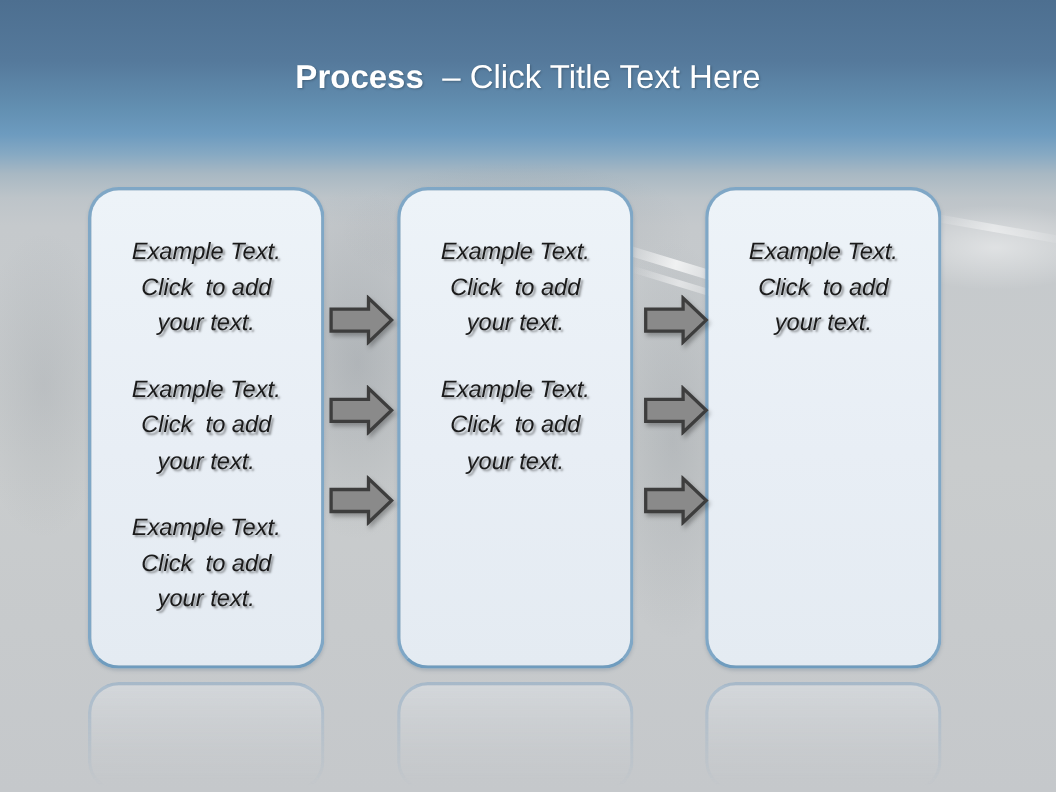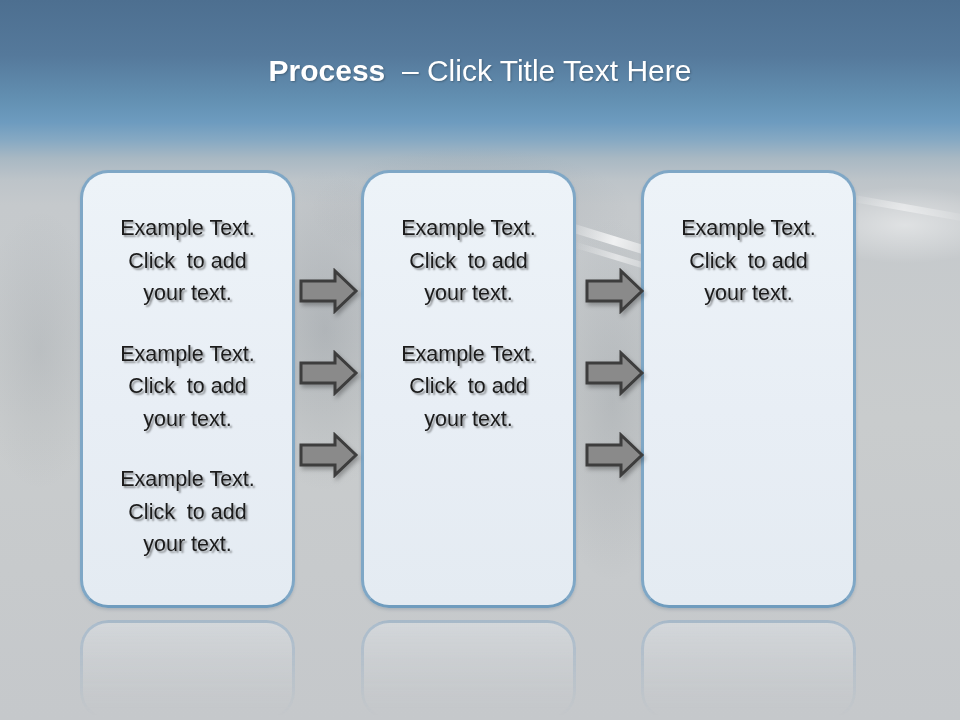--- a/index.html
+++ b/index.html
@@ -48,21 +48,21 @@
     border:3px solid #7fa7c6;border-bottom-color:#6f9cbe;border-radius:28px;
     background:linear-gradient(180deg,#edf3f8 0%,#e8eef5 55%,#e4ebf2 100%);
     padding:39px 12px 0;box-shadow:0 2px 3px rgba(90,110,130,0.25);
   }
   #box-1{left:80px;}
   #box-2{left:361px;}
   #box-3{left:641px;}
 
   .placeholder-text{
     margin:0 0 28px;text-align:center;white-space:pre-wrap;
-    font-size:21.5px;line-height:32.5px;color:#1b1b1b;
+    font-style:italic;font-size:21.5px;line-height:32.5px;color:#1b1b1b;
     text-shadow:2px 2px 2px rgba(0,0,0,0.40);
   }
 
   .arrow{position:absolute;width:60px;height:46px;}
   .arrow svg{display:block;filter:drop-shadow(2px 3px 2px rgba(0,0,0,0.28));}
   .acol-1{left:299px;}
   .acol-2{left:585px;}
   .arow-1{top:268px;}
   .arow-2{top:350px;}
   .arow-3{top:432px;}

